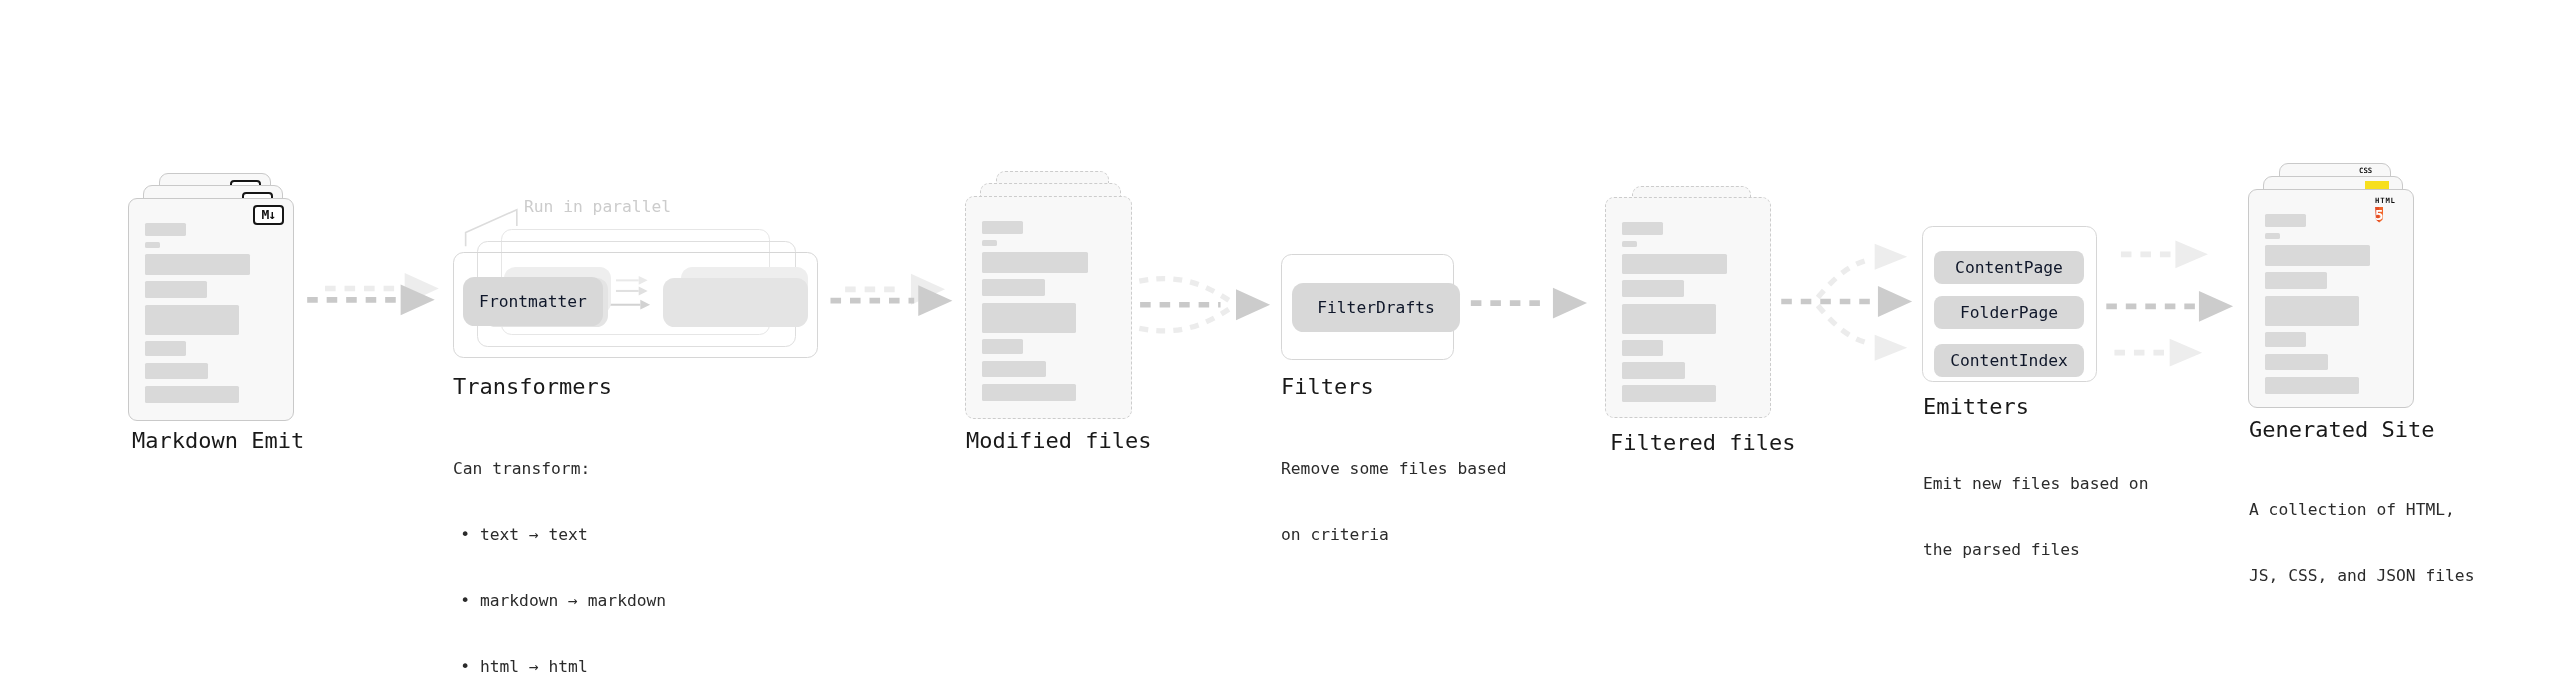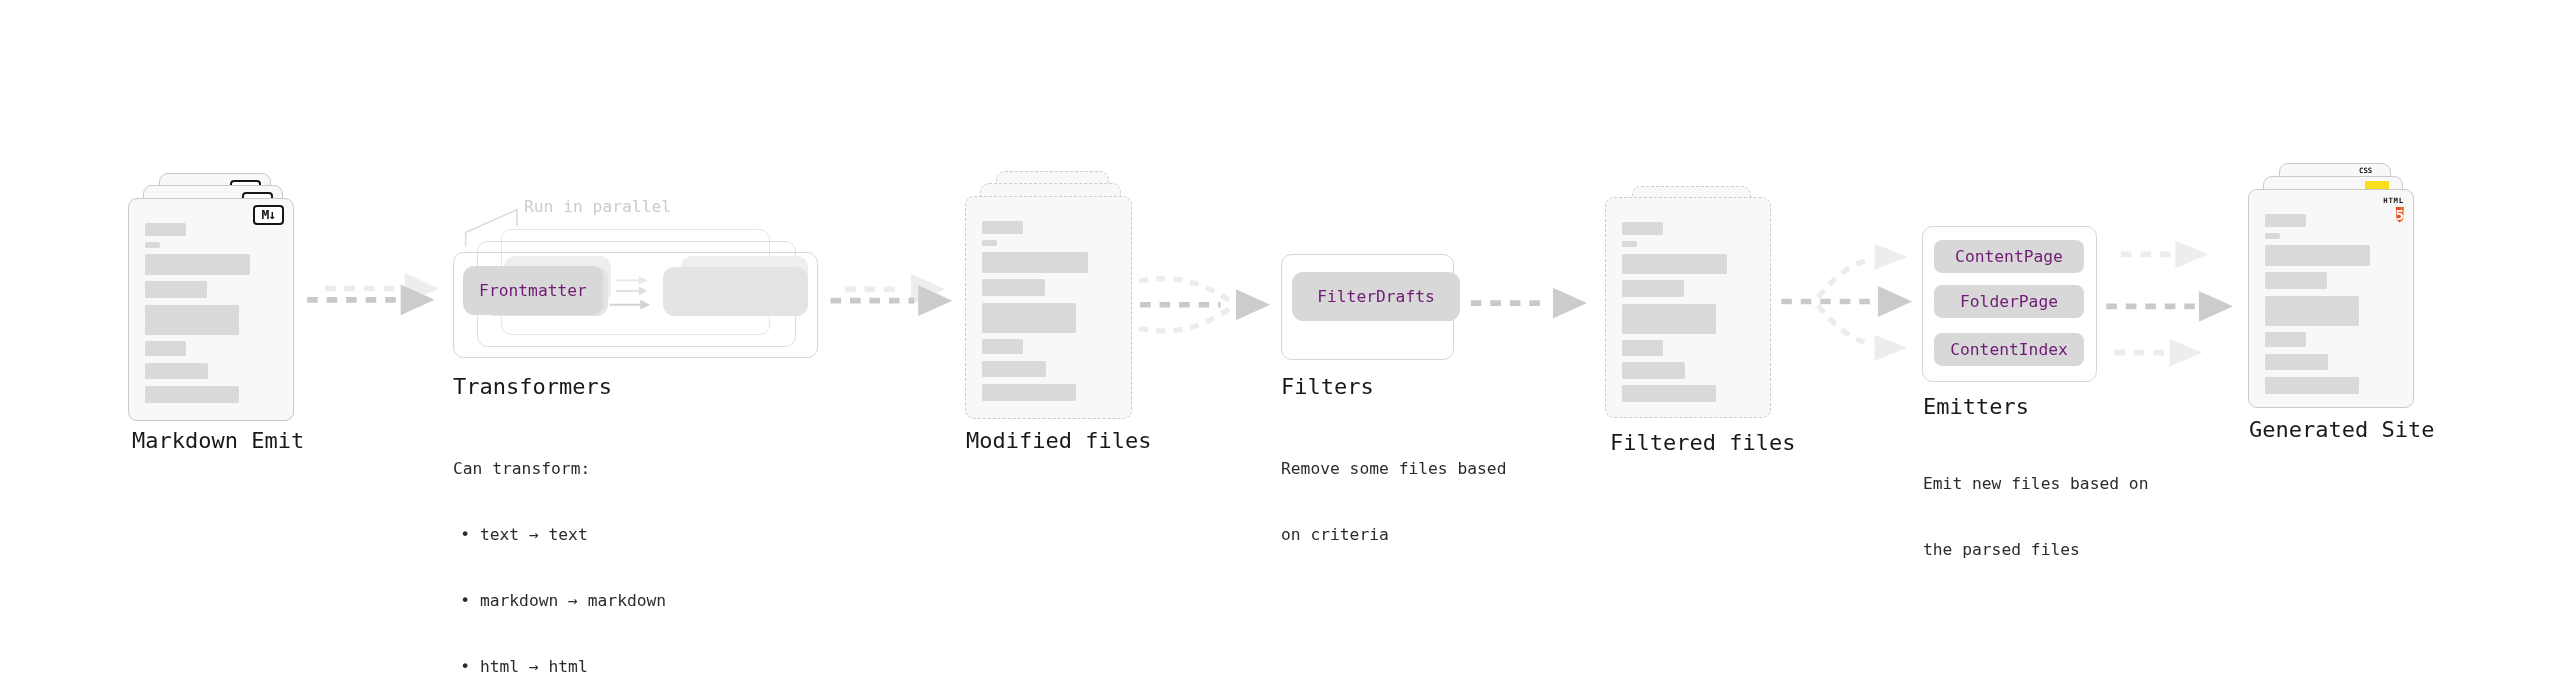--- a/index.html
+++ b/index.html
@@ -22,33 +22,33 @@
   .bar{background:#d9d9d9;border-radius:1.6px;}
 
   
   .md-badge{position:absolute;top:5.7px;right:9px;width:31px;height:20.3px;background:#ffffff;
     border:2.4px solid #161616;border-radius:4.1px;display:flex;align-items:center;justify-content:center;
     font-weight:bold;font-size:13px;color:#111;box-sizing:border-box;letter-spacing:-0.8px;}
   .css-badge{position:absolute;top:3.3px;right:12.2px;width:24.4px;text-align:center;}
   .css-badge .txt{font-size:7.3px;font-weight:bold;color:#111;line-height:7.3px;display:block;}
   .css-badge .blue-bar{height:4.1px;background:#2965f1;margin-top:0.8px;border-radius:0.8px;}
   .js-badge{position:absolute;top:4.1px;right:12.2px;width:24.4px;height:18px;background:#f7df1e;}
-  .html5-badge{position:absolute;top:6.5px;right:9px;width:29px;text-align:right;}
+  .html5-badge{position:absolute;top:6.5px;right:9px;width:29px;text-align:left;}
   .html5-badge .txt{font-size:7.3px;font-weight:bold;color:#111;line-height:8.1px;letter-spacing:0.8px;display:block;}
   .shield{width:21px;height:23px;margin:0.8px auto 0;color:#fff;font-weight:bold;font-size:14px;line-height:21px;
     background:linear-gradient(90deg,#e44d26 0 50%,#f16529 50% 100%);
     clip-path:polygon(0 0,100% 0,89% 82%,50% 100%,11% 82%);}
 
   
   .gbox{position:absolute;border:1.6px solid #d6d6d6;border-radius:10.6px;box-sizing:border-box;background:transparent;z-index:2;}
   .gbox.ghost2{border-color:#dedede;}
   .gbox.ghost3{border-color:#e6e6e6;}
   .wbox{position:absolute;background:#ffffff;border:1.6px solid #d6d6d6;border-radius:10.6px;box-sizing:border-box;z-index:2;}
   .pill{position:absolute;background:#d8d8d8;border-radius:11.4px;display:flex;align-items:center;justify-content:center;
-    font-size:16.3px;color:#701a75;z-index:3;}
+    font-size:16.3px;color:#0f172a;z-index:3;margin-top:11px;}
   .pill.ghost2{background:#e4e4e4;z-index:2;}
   .pill.ghost3{background:#eeeeee;z-index:2;}
   .pill.small{border-radius:8.1px;}
 
   
   .title{position:absolute;font-size:22px;line-height:28px;color:#191919;z-index:2;white-space:pre;}
   .desc{position:absolute;font-size:16.3px;line-height:22px;color:#2b2b2b;z-index:2;white-space:pre;}
   .desc .bullet-line{padding-left:7.3px;}
   .annotation{position:absolute;font-size:16.3px;color:#cccccc;z-index:2;white-space:pre;}
 </style>
@@ -229,15 +229,19 @@
           <div class="bar" style="width: 80%; height: 20.3px;"></div>
           <div class="bar" style="width: 47%; height: 17px;"></div>
           <div class="bar" style="width: 71%; height: 30px;"></div>
           <div class="bar" style="width: 31%; height: 15.4px;"></div>
           <div class="bar" style="width: 48%; height: 16.3px;"></div>
           <div class="bar" style="width: 71%; height: 17px;"></div>
         </div>
     </div>
   </div>
   <div class="title" style="left:2249px;top:416px">Generated Site</div>
+  <div class="desc" style="left:2249px;top:455px">
+    <div>A collection of HTML,</div>
+    <div>JS, CSS, and JSON files</div>
+  </div>
 
 </div>
 
 
 </body></html>

